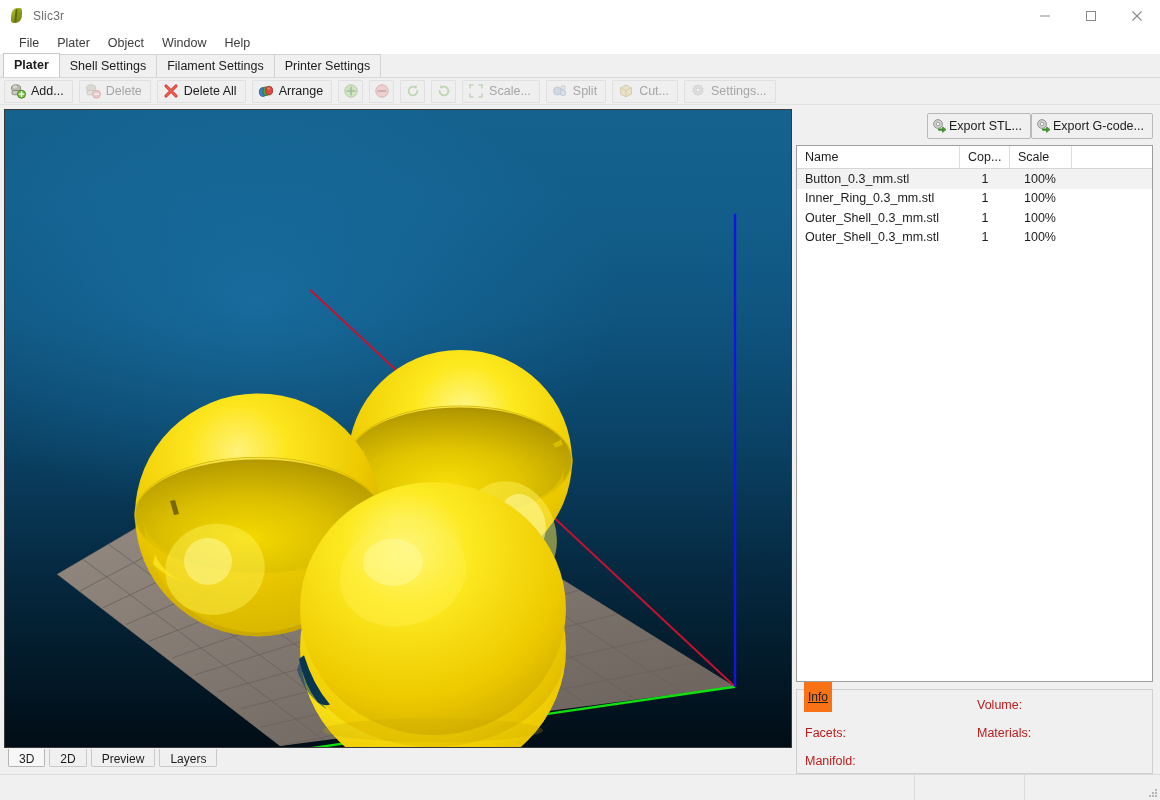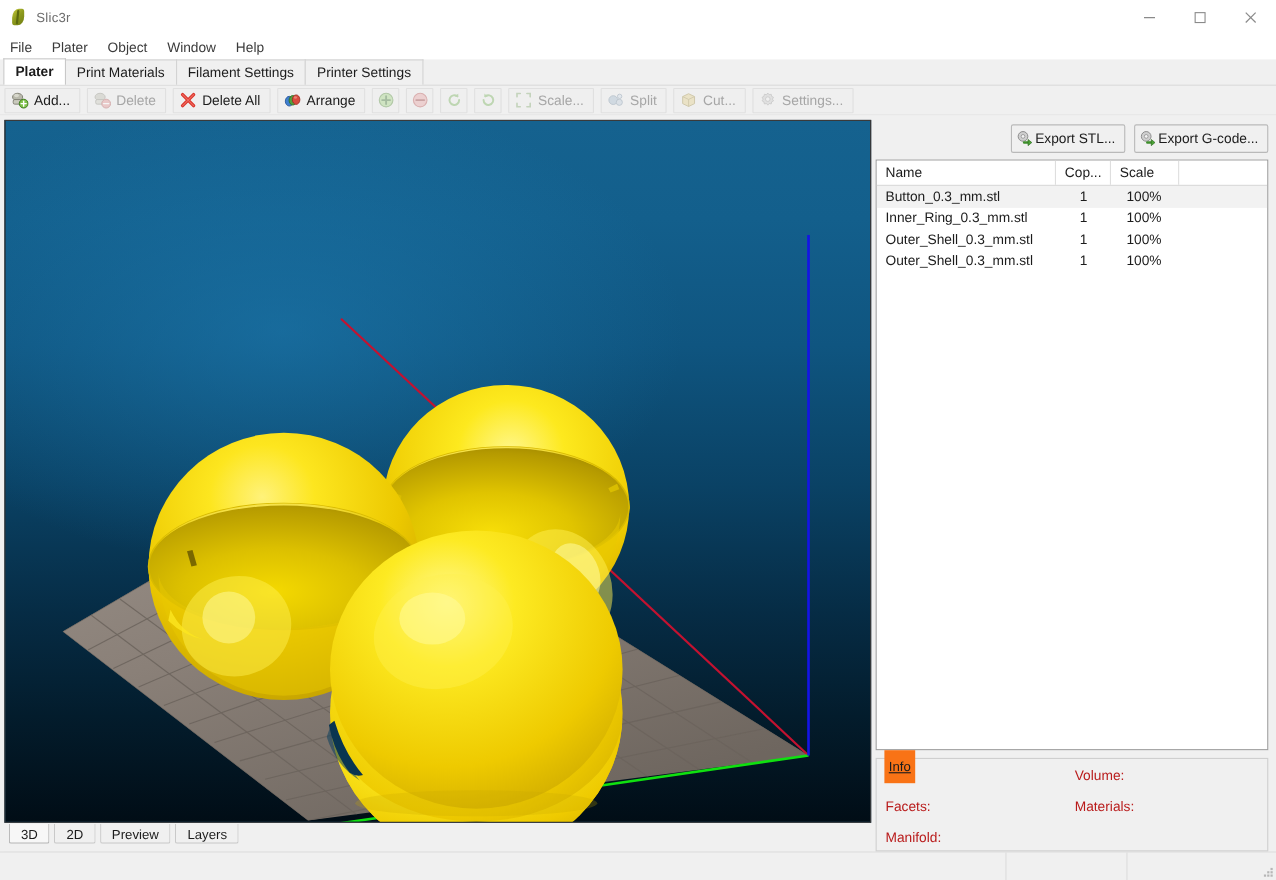--- a/index.html
+++ b/index.html
@@ -47,21 +47,21 @@
     display: flex; align-items: center; justify-content: center;
     color: #8a8a8a;
   }
   .wbtn svg { display: block; }
 
   
   .menubar {
     height: 22px; min-height: 22px;
     background: #ffffff;
     display: flex; align-items: center;
-    padding-left: 0;
+    padding-left: 10px;
   }
   .menu-item {
     font-size: 12.5px; color: #3b3b3b;
     padding: 2px 9px;
   }
 
   
   .tabstrip {
     height: 24px; min-height: 24px;
     background: #f0f0f0;
@@ -171,21 +171,21 @@
 
   
   .rightcol {
     flex: 1; min-width: 0;
     display: flex; flex-direction: column;
     margin-left: 4px;
     padding-right: 3px;
   }
   .export-row {
     display: flex; justify-content: flex-end;
-    gap: 8px;
+    gap: 0;
     padding: 4px 0 6px 0;
   }
   .ebtn {
     display: flex; align-items: center;
     height: 26px;
     padding: 0 8px 0 4px;
     font-size: 12.5px; color: #1c1c1c;
     background: #f0f0f0;
     border: 1px solid #b9b9b9;
     border-radius: 2px;
@@ -305,21 +305,21 @@
   <div class="menubar">
     <div class="menu-item">File</div>
     <div class="menu-item">Plater</div>
     <div class="menu-item">Object</div>
     <div class="menu-item">Window</div>
     <div class="menu-item">Help</div>
   </div>
 
   <div class="tabstrip">
     <div class="tab active">Plater</div>
-    <div class="tab">Print Materials</div>
+    <div class="tab">Shell Settings</div>
     <div class="tab">Filament Settings</div>
     <div class="tab">Printer Settings</div>
   </div>
 
   <div class="toolbar">
 
     <div class="tbtn bordered">
       <span class="ico">
         <svg width="16" height="16" viewBox="0 0 16 16">
           <ellipse cx="6" cy="5.2" rx="4.6" ry="3.4" fill="#b9b9ac" stroke="#7c7c70" stroke-width=".8"></ellipse>

